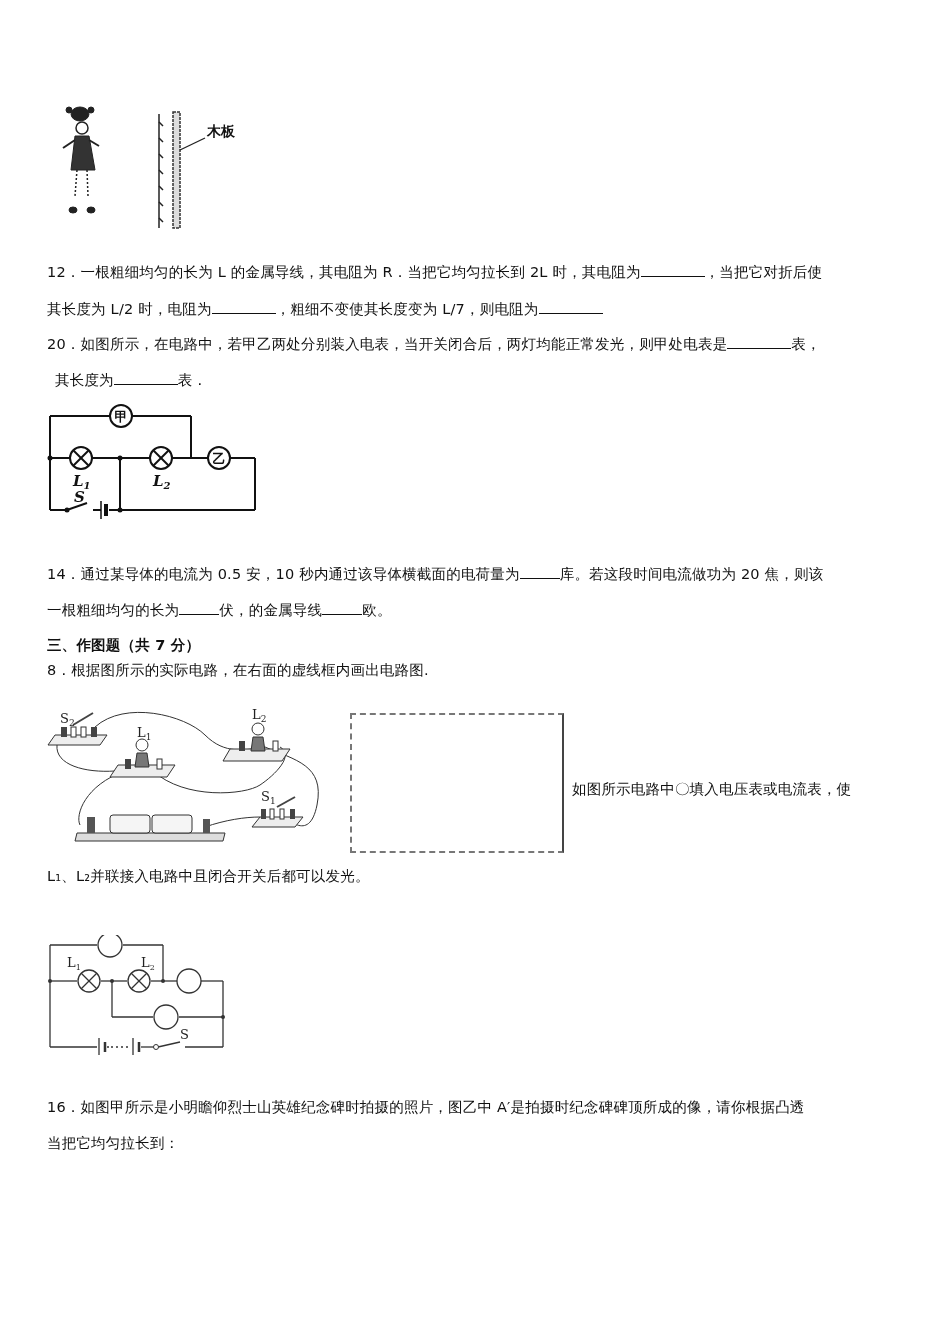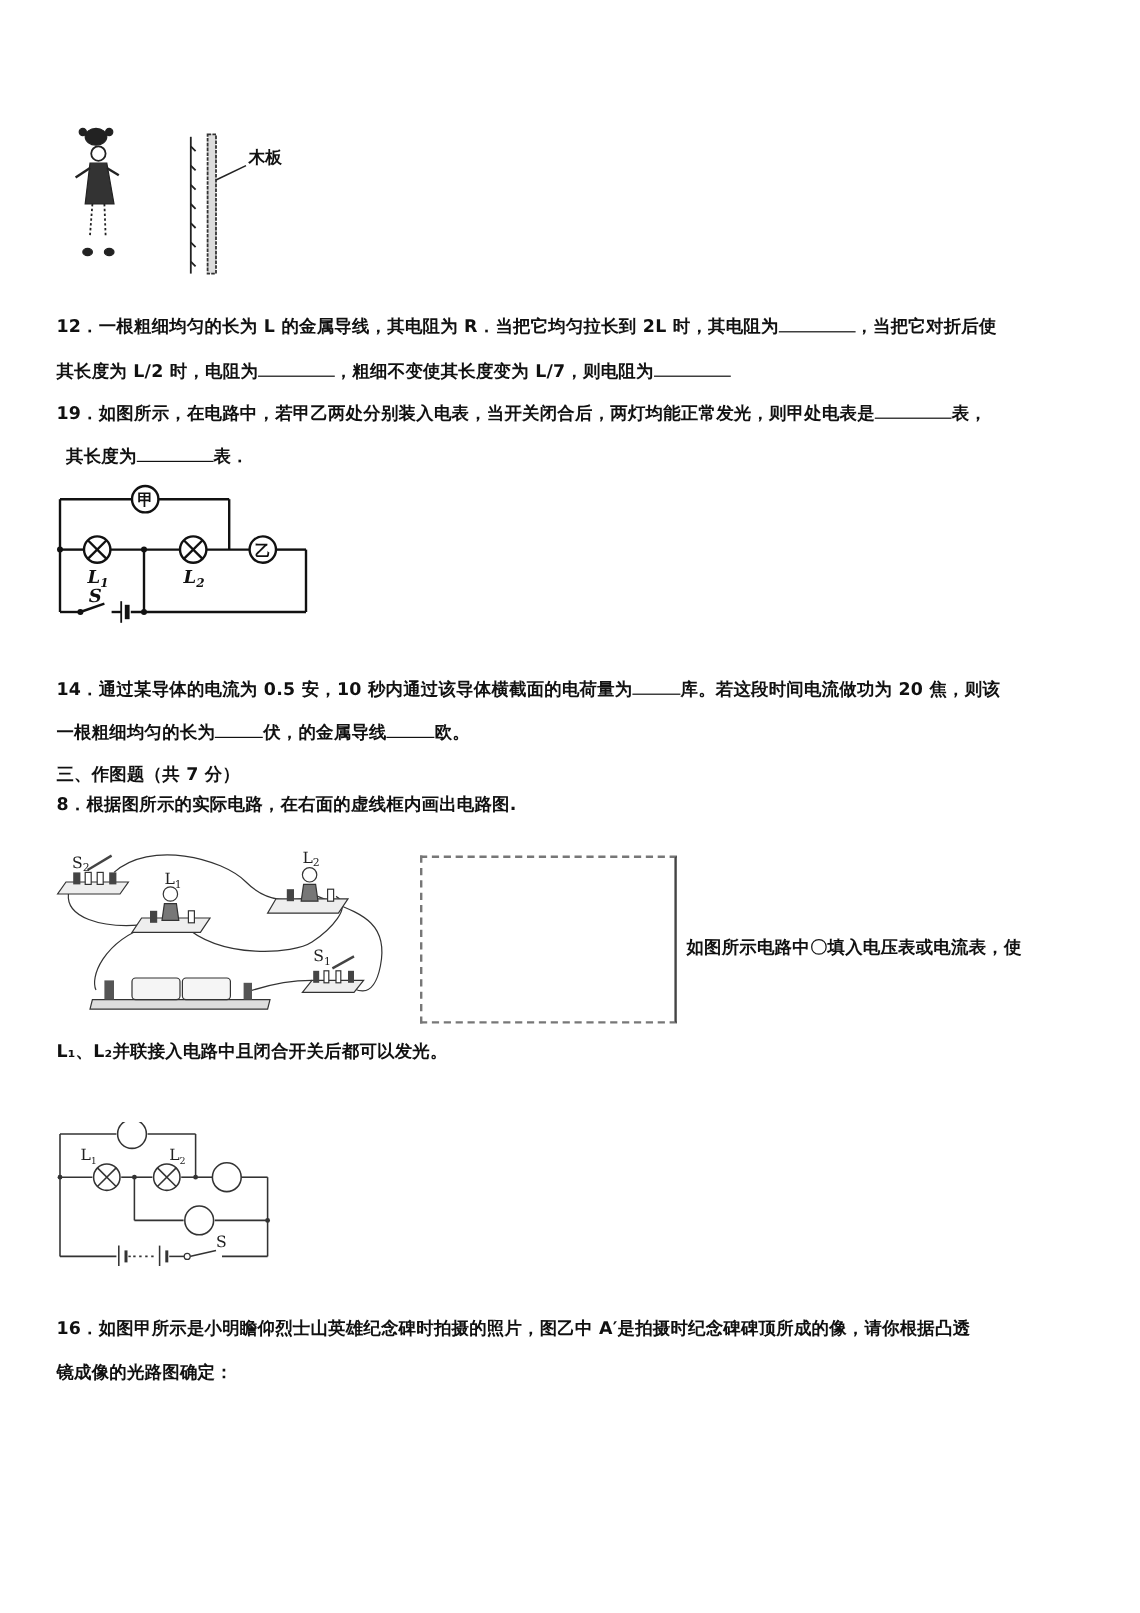--- a/index.html
+++ b/index.html
@@ -1,19 +1,19 @@
 <!DOCTYPE html>
 <html><head>
 <meta charset="utf-8">
 <style>
   html, body { margin:0; padding:0; background:#ffffff; }
   body { width:950px; height:1344px; position:relative; overflow:hidden;
          font-family:"DejaVu Sans","Liberation Sans",sans-serif; color:#111; }
   .abs { position:absolute; }
-  .line { position:absolute; left:47px; font-size:14.5px; font-weight:bold; white-space:nowrap; letter-spacing:0.2px; }
+  .line { position:absolute; left:47px; font-size:14.5px; font-weight:normal; white-space:nowrap; letter-spacing:0.2px; }
   .blank { display:inline-block; border-bottom:1.3px solid #111; height:14px; vertical-align:baseline; }
   .b8 { width:64px; }
   .b5 { width:40px; }
   svg text { font-family:"DejaVu Serif","Liberation Serif",serif; }
   .dashbox { position:absolute; left:350px; top:713px; width:210px; height:136px;
              border:2px dashed #777; border-right:2px solid #444; }
 </style>
 </head>
 <body>
 
@@ -43,21 +43,21 @@
 </svg>
 
 <div class="line" style="top:262px">
   <span>12．一根粗细均匀的长为 L 的金属导线，其电阻为 R．当把它均匀拉长到 2L 时，其电阻为</span><span class="blank b8"></span><span>，当把它对折后使</span>
 </div>
 <div class="line" style="top:299px">
   <span>其长度为 L/2 时，电阻为</span><span class="blank b8"></span><span>，粗细不变使其长度变为 L/7，则电阻为</span><span class="blank b8"></span>
 </div>
 
 <div class="line" style="top:334px">
-  <span>19．如图所示，在电路中，若甲乙两处分别装入电表，当开关闭合后，两灯均能正常发光，则甲处电表是</span><span class="blank b8"></span><span>表，</span>
+  <span>20．如图所示，在电路中，若甲乙两处分别装入电表，当开关闭合后，两灯均能正常发光，则甲处电表是</span><span class="blank b8"></span><span>表，</span>
 </div>
 <div class="line" style="top:370px;left:55px">
   <span>其长度为</span><span class="blank b8"></span><span>表．</span>
 </div>
 
 <svg class="abs" style="left:45px;top:400px" width="220" height="120" viewBox="0 0 220 120">
   <g stroke="#111" stroke-width="2" fill="none">
     <line x1="5" y1="16" x2="65" y2="16"></line>
     <line x1="87" y1="16" x2="146" y2="16"></line>
     <line x1="146" y1="16" x2="146" y2="58"></line>
@@ -222,13 +222,13 @@
       <line x1="102" y1="38" x2="86" y2="54"></line>
   </g>
   <circle cx="144" cy="46" r="12" fill="#fff" stroke="#333" stroke-width="1.3"></circle>
   <circle cx="121" cy="82" r="12" fill="#fff" stroke="#333" stroke-width="1.3"></circle>
   <text x="22" y="32" font-size="13" fill="#222"><tspan>L</tspan><tspan font-size="8" dy="3">1</tspan></text>
   <text x="96" y="32" font-size="13" fill="#222"><tspan>L</tspan><tspan font-size="8" dy="3">2</tspan></text>
   <text x="135" y="104" font-size="13" fill="#222">S</text>
 </svg>
 
 <div class="line" style="top:1098px">16．如图甲所示是小明瞻仰烈士山英雄纪念碑时拍摄的照片，图乙中 A′是拍摄时纪念碑碑顶所成的像，请你根据凸透</div>
-<div class="line" style="top:1134px">镜成像的光路图确定：</div>
+<div class="line" style="top:1134px">当把它均匀拉长到：</div>
 
 </body></html>

